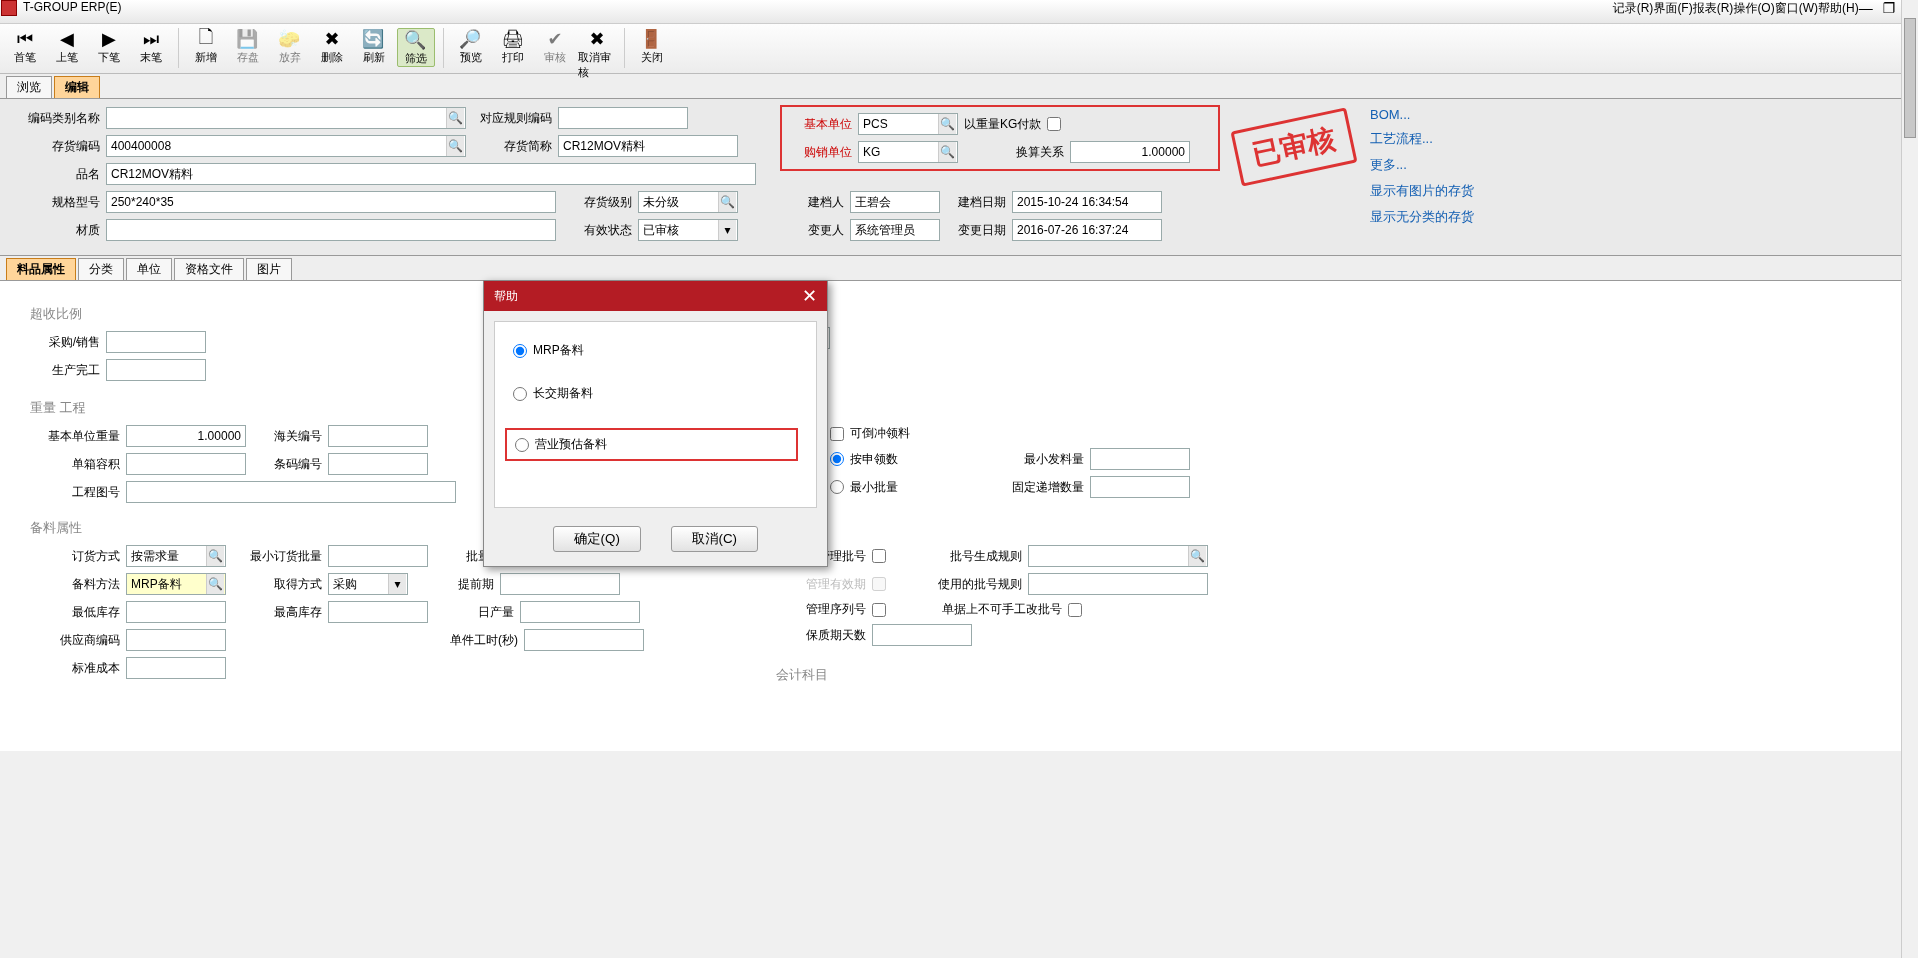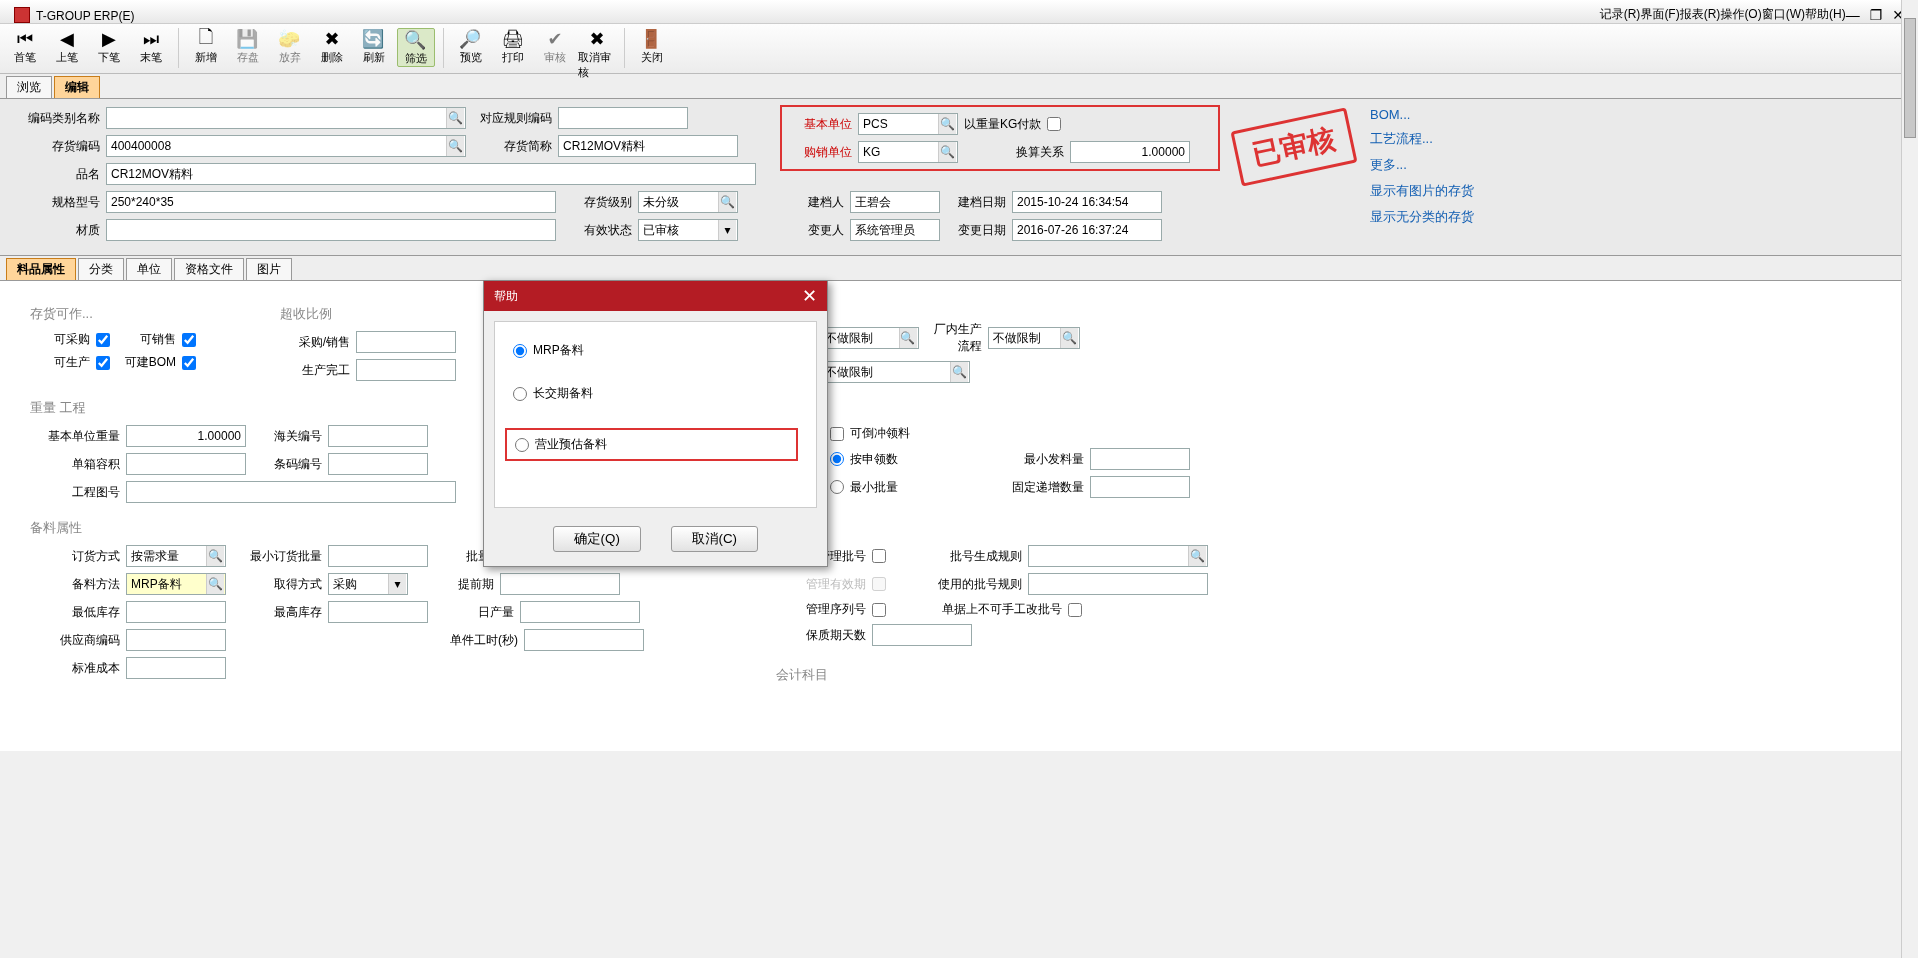--- a/index.html
+++ b/index.html
@@ -1,17 +1,17 @@
 <!DOCTYPE html>
 <html><head>
 <meta charset="utf-8">
 <style>
 * { box-sizing: border-box; margin: 0; padding: 0; }
 body { font-family: "Microsoft YaHei", SimSun, sans-serif; font-size: 12px; background: #f0f0f0; overflow: hidden; }
-.titlebar { background: linear-gradient(#fff,#e8e8e8); height: 24px; display: flex; align-items: flex-end; padding: 0 14px; border-bottom: 1px solid #ccc; }
+.titlebar { background: linear-gradient(#fff,#e8e8e8); height: 24px; display: flex; align-items: flex-start; padding: 0 1px; border-bottom: 1px solid #ccc; }
 .titlebar .appicon { width: 16px; height: 16px; background: #c33; margin-right: 6px; border: 1px solid #800; }
 .titlebar .title { flex: 1; }
 .menu { display: flex; margin-left: 10px; }
 .menu span { cursor: default; }
 .winbtns { display: flex; gap: 10px; font-size: 14px; }
 .toolbar { background: linear-gradient(#fdfdfd,#ececec); height: 50px; display: flex; align-items: flex-start; padding: 4px 6px; border-bottom: 1px solid #bbb; gap: 4px; }
 .tool { display: flex; flex-direction: column; align-items: center; width: 38px; cursor: default; }
 .tool .ticon { height: 22px; display: flex; align-items: center; justify-content: center; font-size: 18px; }
 .tool .tlabel { font-size: 11px; font-family: Liberation Mono, monospace; }
 .tool.sel { background: #dbe9c8; border: 1px solid #9bbd6e; border-radius: 2px; }
@@ -229,35 +229,20 @@
 <div class="subtabs">
   <div class="stab act">料品属性</div>
   <div class="stab">分类</div>
   <div class="stab">单位</div>
   <div class="stab">资格文件</div>
   <div class="stab">图片</div>
 </div>
 
 <div class="detail">
   <div style="display:flex;gap:20px">
-    <div style="width:230px">
-      <div class="grp">存货可作...</div>
-      <div class="row">
-          <span class="lbl" style="width:60px">可采购</span>
-          <input type="checkbox" checked="" class="chk" style="">
-        <span class="lbl" style="width:60px">可销售</span>
-          <input type="checkbox" checked="" class="chk" style="">
-        </div>
-      <div class="row">
-          <span class="lbl" style="width:60px">可生产</span>
-          <input type="checkbox" checked="" class="chk" style="">
-        <span class="lbl" style="width:60px">可建BOM</span>
-          <input type="checkbox" checked="" class="chk" style="">
-        </div>
-    </div>
     <div style="width:220px">
       <div class="grp">超收比例</div>
       <div class="row">
           <span class="lbl" style="width:70px">采购/销售</span>
           <input class="fld small" style="">
         </div>
       <div class="row">
           <span class="lbl" style="width:70px">生产完工</span>
           <input class="fld small" style="">
         </div>

